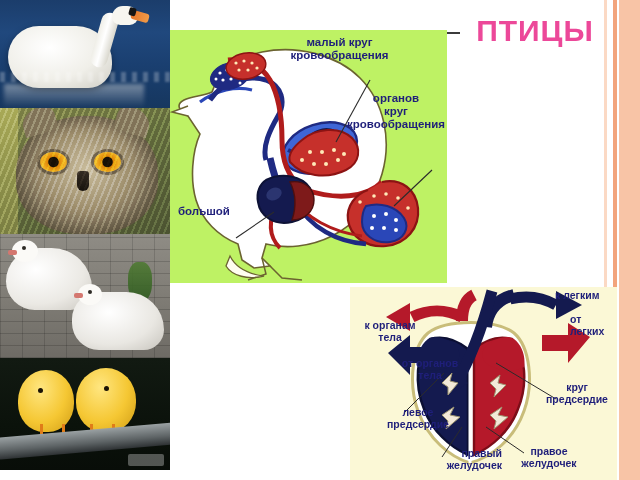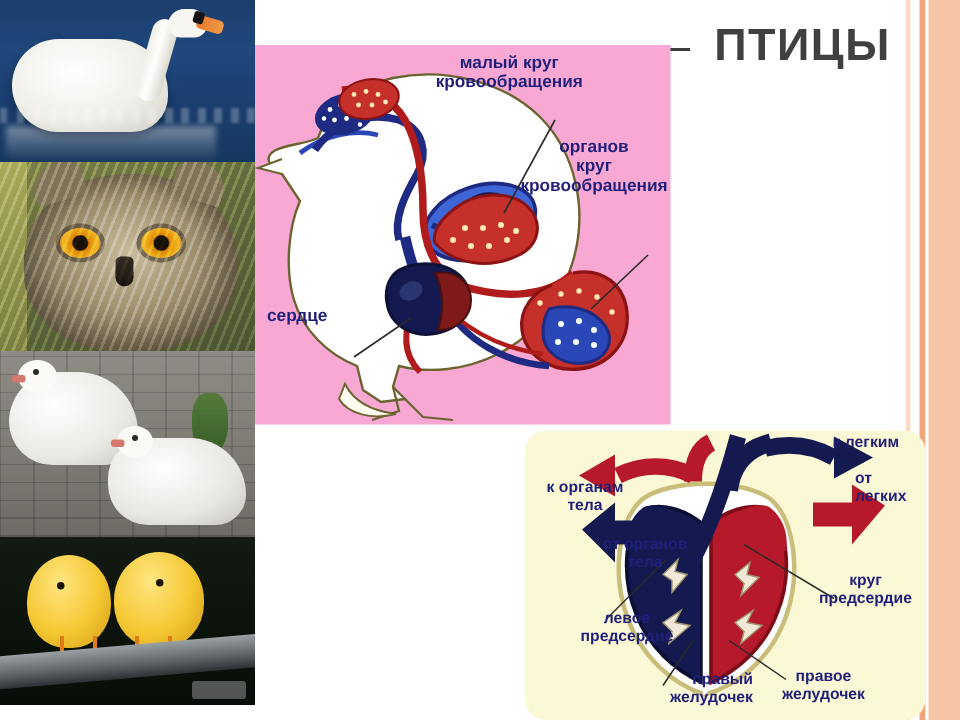--- a/index.html
+++ b/index.html
@@ -9,21 +9,21 @@
   }
   #stage{position:absolute;inset:0;width:640px;height:480px;overflow:hidden;background:#fff;}
 
   
   .stripe{position:absolute;top:0;height:480px;}
 
   
   #slide-title{
     position:absolute;left:455px;top:8px;width:160px;height:46px;
     display:flex;align-items:center;justify-content:center;
-    color:#404040;font-weight:bold;font-size:30px;letter-spacing:1px;
+    color:#ec4899;font-weight:bold;font-size:30px;letter-spacing:1px;
     white-space:nowrap;
   }
   #title-rule{position:absolute;left:420px;top:32px;width:40px;height:2px;background:#3b3b3b;}
 
   
   .photo{position:absolute;left:0;overflow:hidden;}
 
   
   #photo-swan{top:0;width:170px;height:108px;background:
       linear-gradient(180deg,#1b3d6b 0%,#20487d 30%,#1a3f70 60%,#16375f 100%);}
@@ -94,28 +94,28 @@
   #photo-chicks .c2{left:76px;top:10px;width:60px;height:64px;}
   #photo-chicks .eyeC{position:absolute;width:5px;height:5px;border-radius:50%;background:#1a1205;}
   #photo-chicks .e1{left:38px;top:30px;} #photo-chicks .e2{left:104px;top:28px;}
   #photo-chicks .legs{position:absolute;left:30px;top:66px;width:96px;height:20px;
       background:
         linear-gradient(90deg,transparent 10px,#e07c18 10px 13px,transparent 13px 32px,#e07c18 32px 35px,transparent 35px 60px,#e07c18 60px 63px,transparent 63px 82px,#e07c18 82px 85px,transparent 85px);}
   #photo-chicks .wm{position:absolute;right:6px;bottom:4px;width:36px;height:12px;border-radius:2px;
       background:rgba(255,255,255,.30);}
 
   
-  #panel-bird{position:absolute;left:170px;top:30px;width:277px;height:253px;background:#f9a8d4;}
+  #panel-bird{position:absolute;left:170px;top:30px;width:277px;height:253px;background:#bef264;}
   #panel-bird .lbl{position:absolute;color:#1f1f7a;font-weight:bold;font-size:11.5px;line-height:13px;text-align:center;}
   #lbl-maly{left:272px;top:36px;width:135px;}
   #lbl-bolshoy{left:345px;top:92px;width:102px;}
   #lbl-serdce{left:166px;top:203px;width:64px;text-align:left;}
 
   
-  #panel-heart{position:absolute;left:350px;top:287px;width:267px;height:193px;background:#fbf8d6;border-radius:14px;}
+  #panel-heart{position:absolute;left:350px;top:287px;width:267px;height:193px;background:#fbf8d6;}
   #panel-heart .lbl{position:absolute;color:#1f1f7a;font-weight:bold;font-size:10.5px;line-height:12px;}
 
   svg{display:block;}
 </style>
 </head>
 <body>
 
 <div id="stage">
 
   <div class="stripe" style="left:604px;width:3px;background:#fbd9c4;"></div>
@@ -279,21 +279,21 @@
       <span>малый круг</span><br>
       <span>кровообращения</span>
     </div>
 
     <div class="lbl" id="lbl-bolshoy" style="left:175px;top:62px;width:102px;">
       <span>органов</span><br>
       <span>круг</span><br>
       <span>кровообращения</span>
     </div>
 
-    <div class="lbl" id="lbl-serdce" style="left:8px;top:175px;width:64px;text-align:left;">сердце</div>
+    <div class="lbl" id="lbl-serdce" style="left:8px;top:175px;width:64px;text-align:left;">большой</div>
   </div>
 
   <div id="panel-heart">
     <svg width="267" height="193" viewBox="0 0 267 193">
 
       <path d="M78 46 C62 60 58 96 68 124 C78 152 100 170 120 176
                C142 170 164 152 174 124 C184 96 180 60 164 46
                C146 32 96 32 78 46 Z" fill="#ffffff" stroke="#c9bd7a" stroke-width="3"></path>
 
       <path d="M80 52 C66 66 64 98 74 122 C82 144 100 160 118 168

